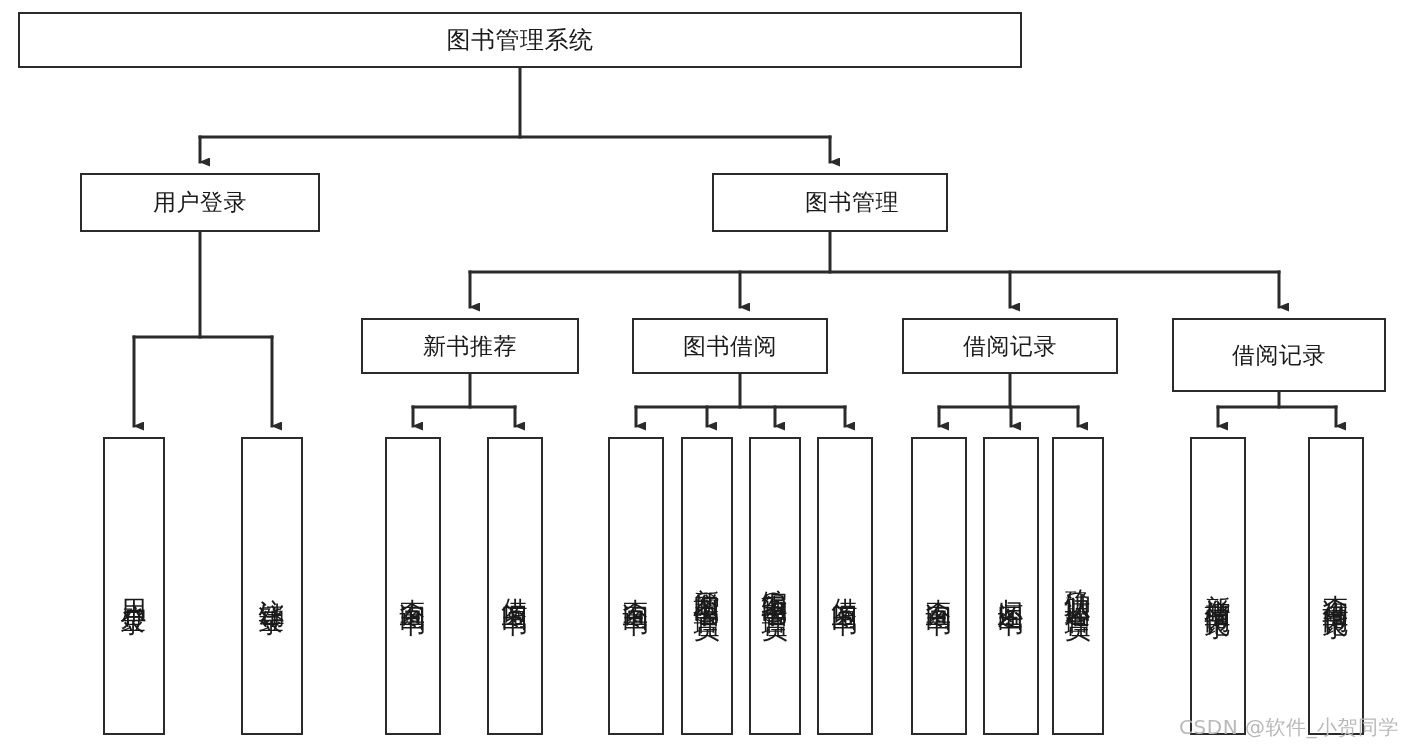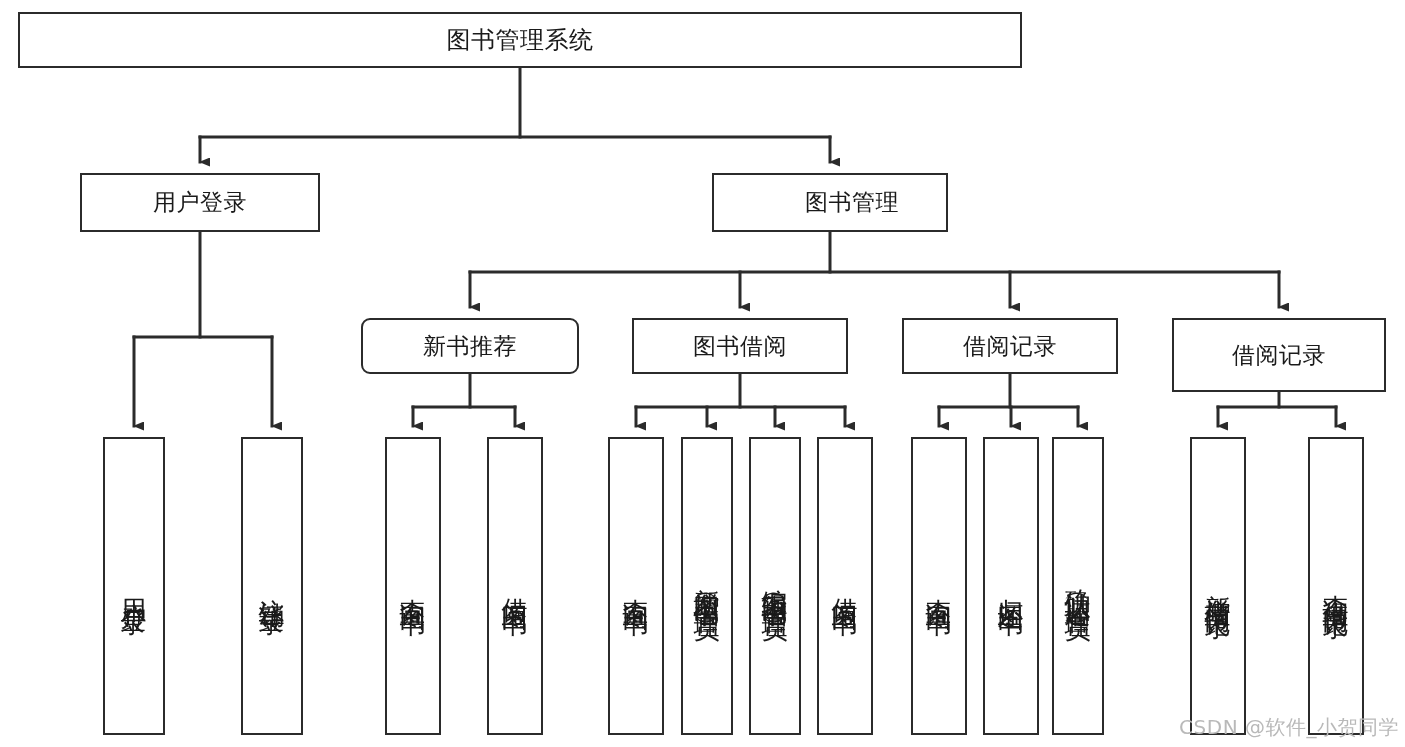--- a/index.html
+++ b/index.html
@@ -134,25 +134,25 @@
   </div>
 
   <div class="node horiz" style="left:80px; top:173px; width:240px; height:59px;">
     <span class="label">用户登录</span>
   </div>
 
   <div class="node horiz" style="left:712px; top:173px; width:236px; height:59px;padding-left:44px;">
     <span class="label">图书管理</span>
   </div>
 
-  <div class="node horiz" style="left:361px; top:318px; width:218px; height:56px;border-radius:9px;">
+  <div class="node horiz" style="left:361px; top:318px; width:218px; height:56px;">
     <span class="label">新书推荐</span>
   </div>
 
-  <div class="node horiz" style="left:632px; top:318px; width:216px; height:56px;">
+  <div class="node horiz" style="left:632px; top:318px; width:196px; height:56px;">
     <span class="label">图书借阅</span>
   </div>
 
   <div class="node horiz" style="left:902px; top:318px; width:216px; height:56px;">
     <span class="label">借阅记录</span>
   </div>
 
   <div class="node horiz" style="left:1172px; top:318px; width:214px; height:74px;">
     <span class="label">借阅记录</span>
   </div>

